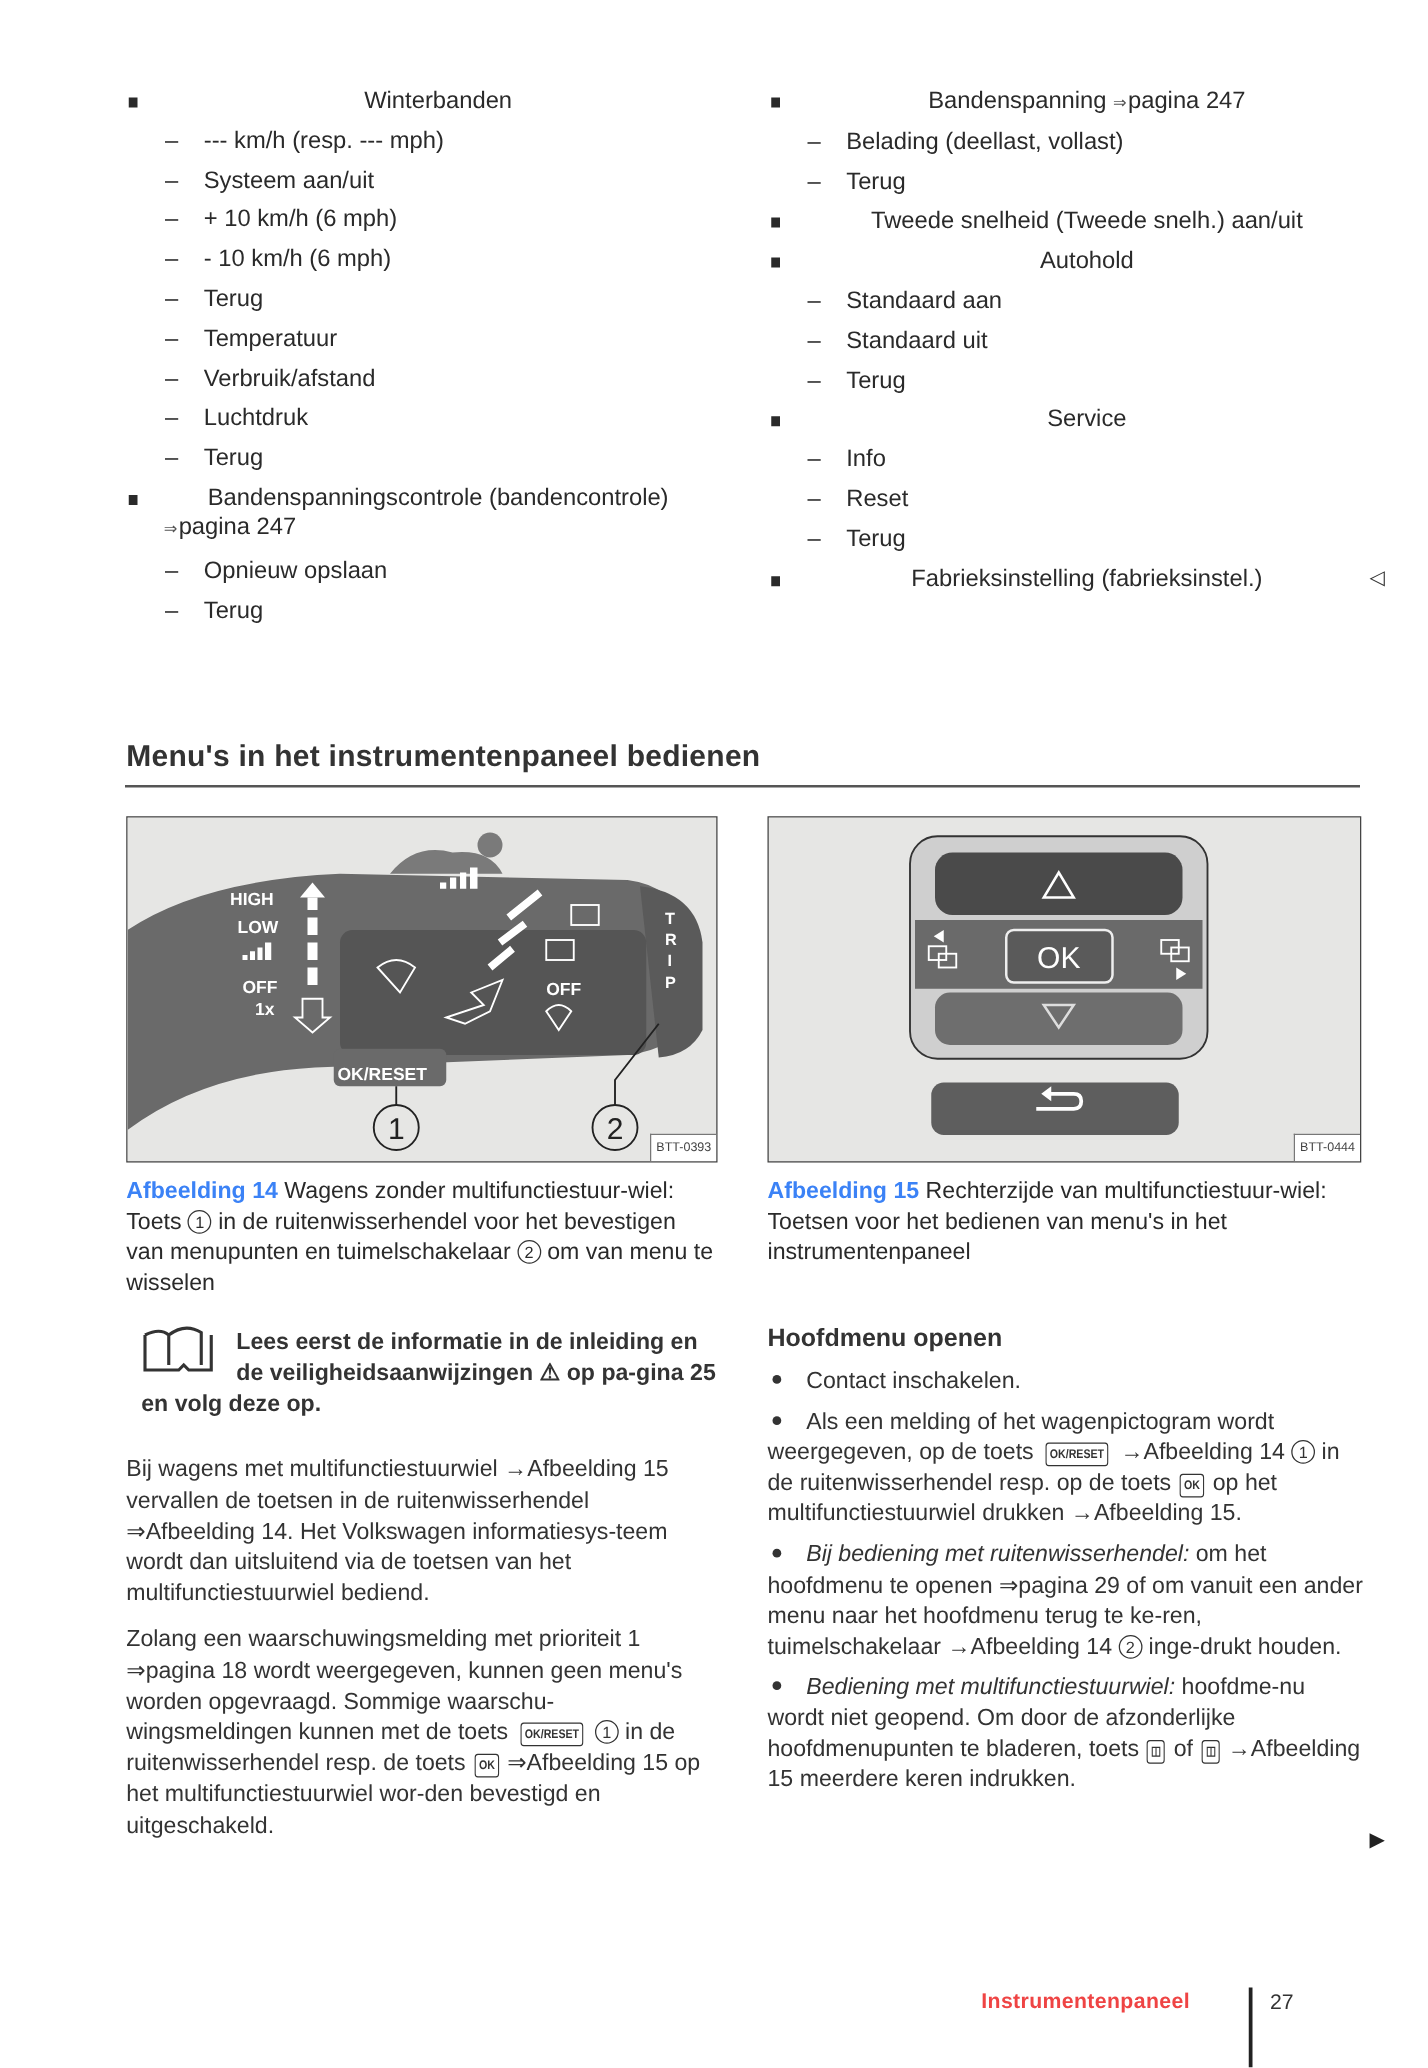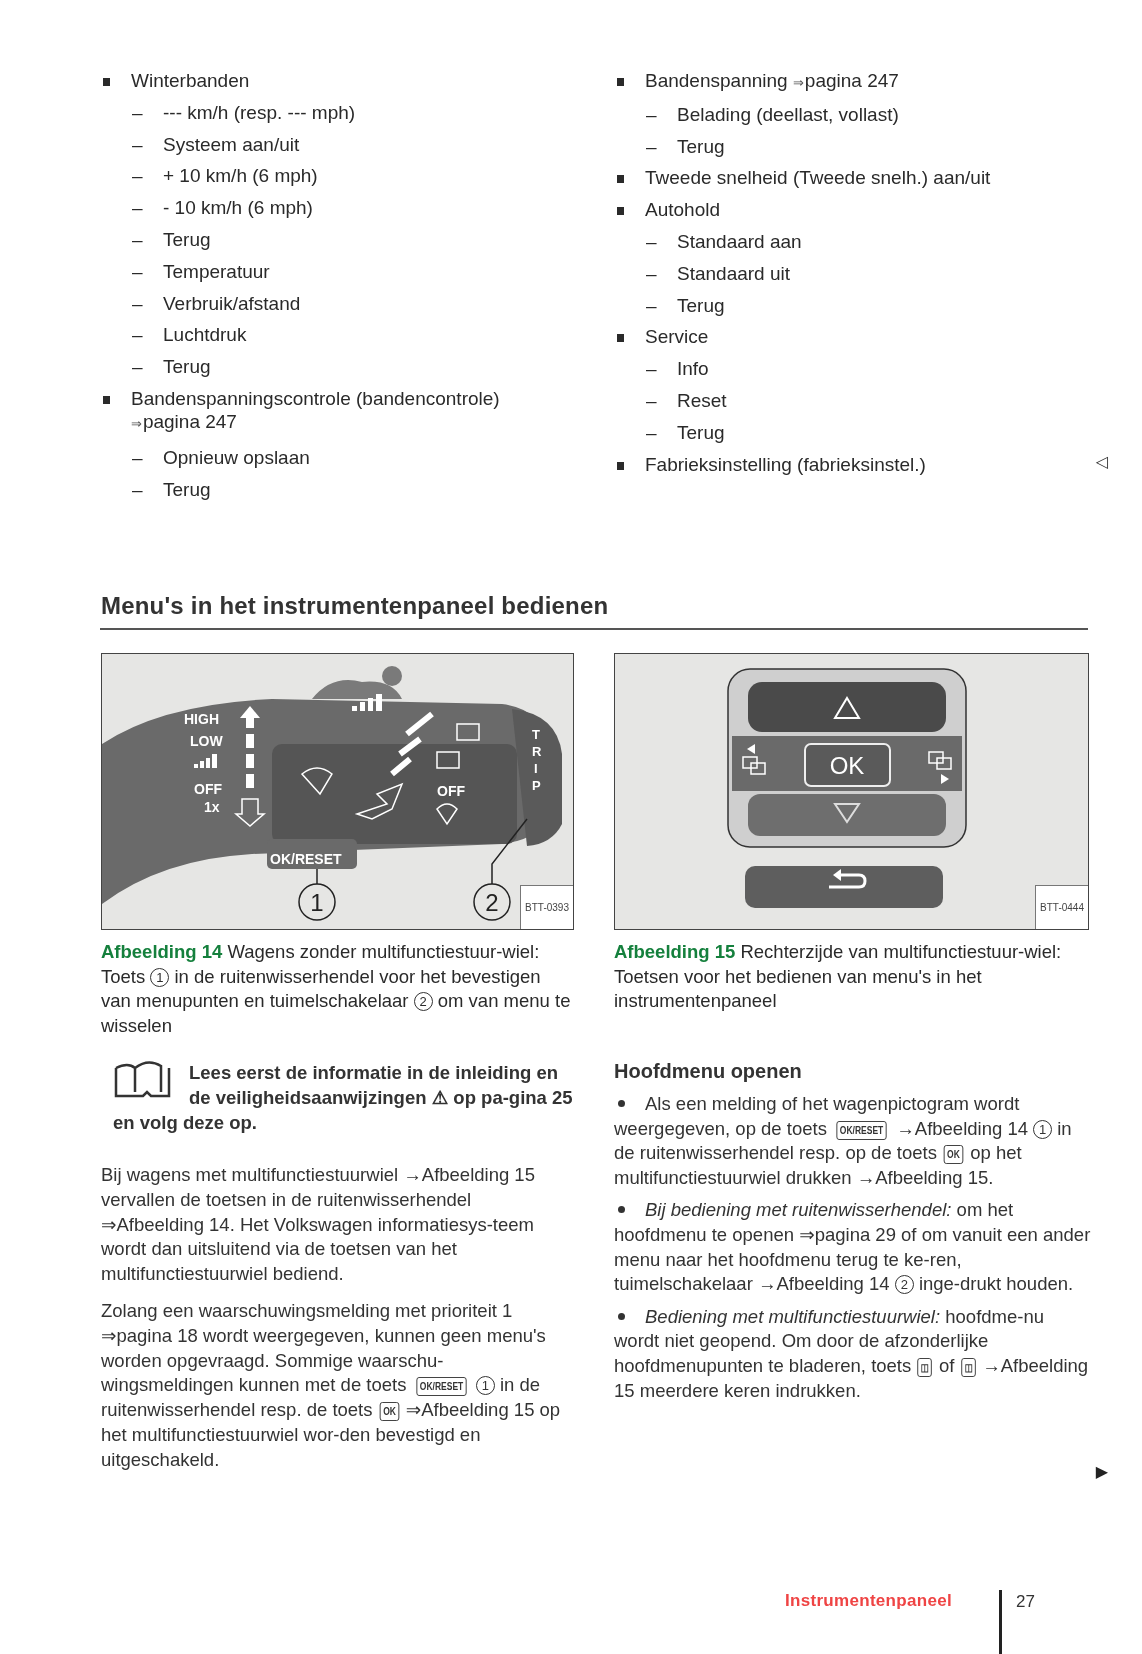--- a/index.html
+++ b/index.html
@@ -4,21 +4,21 @@
 <style>
   html, body { margin: 0; padding: 0; background: #ffffff; }
   body {
     width: 1142px; height: 1654px; position: relative; overflow: hidden;
     font-family: "Liberation Sans", sans-serif; color: #2a2a2a;
   }
   .col { position: absolute; font-size: 19px; line-height: 31.8px; }
   .col-left { left: 100px; top: 65px; width: 470px; }
   .col-right { left: 614px; top: 65px; width: 480px; }
   .li { position: relative; white-space: nowrap; }
-  .li.top { padding-left: 31px; }
+  .li.top { padding-left: 31px; text-align: center; }
   .li.sub { padding-left: 63px; }
   .bullet-sq { position: absolute; left: 3px; top: 13px; width: 7px; height: 8px; background: #2a2a2a; }
   .dash { position: absolute; left: 32px; top: 0; }
   .cont { padding-left: 31px; line-height: 24px; margin-top: -5px; margin-bottom: 6px; }
   .xref { color: #555; font-size: 13px; letter-spacing: -1px; margin-right: 2px; }
   .end-mark { position: absolute; right: 34px; top: 452px; font-size: 16px; color: #333; }
 
   .section-title {
     position: absolute; left: 101px; top: 592px; width: 986px;
     font-size: 24px; font-weight: bold; color: #333; letter-spacing: 0.2px;
@@ -26,25 +26,25 @@
   }
   .section-rule { position: absolute; left: 100px; top: 628px; width: 988px; height: 2px; background: #555; }
 
   .figure {
     position: absolute; border: 1.5px solid #444; background: #e8e8e6; overflow: hidden;
   }
   .fig14 { left: 101px; top: 653px; width: 471px; height: 275px; }
   .fig15 { left: 614px; top: 653px; width: 473px; height: 275px; }
   .fig-code {
     position: absolute; right: 0; bottom: 0; background: #fff; border-left: 1px solid #777; border-top: 1px solid #777;
-    font-size: 10px; color: #444; padding: 16px 4px;
+    font-size: 10px; color: #444; padding: 5px 4px;
   }
 
   .caption { position: absolute; font-size: 18.5px; line-height: 24.5px; color: #2a2a2a; }
-  .caption b { font-weight: bold; color: #15803d; }
+  .caption b { font-weight: bold; color: #3b82f6; }
   .cap14 { left: 101px; top: 940px; width: 470px; }
   .cap15 { left: 614px; top: 940px; width: 475px; }
 
   .circ { display: inline-block; width: 17px; height: 17px; border: 1.3px solid #333; border-radius: 50%;
     font-size: 13px; line-height: 17px; text-align: center; vertical-align: 1px; }
   .key { display: inline-block; border: 1.3px solid #333; border-radius: 3px; font-size: 10px; font-weight: bold;
     padding: 0 3px; line-height: 17px; vertical-align: 1px; font-family: "Liberation Sans Narrow", "Liberation Sans", sans-serif; transform: scaleX(0.85); }
 
   .note { position: absolute; left: 113px; top: 1060px; width: 470px; font-size: 18.5px; line-height: 25px; font-weight: bold; color: #333; }
   .note-icon { float: left; width: 70px; height: 40px; margin-right: 6px; }
@@ -215,20 +215,21 @@
   <span>Zolang een waarschuwingsmelding met prioriteit 1 ⇒pagina 18 wordt weergegeven, kunnen geen menu's worden opgevraagd. Sommige waarschu-wingsmeldingen kunnen met de toets</span>
   <span class="key">OK/RESET</span>
   <span class="circ">1</span>
   <span>in de ruitenwisserhendel resp. de toets</span>
   <span class="key">OK</span>
   <span>⇒Afbeelding 15 op het multifunctiestuurwiel wor-den bevestigd en uitgeschakeld.</span>
 </div>
 
 <div class="sub-heading">Hoofdmenu openen</div>
 <div class="steps">
+  <div class="step"><span class="dot"></span><span>Contact inschakelen.</span></div>
   <div class="step"><span class="dot"></span><span>Als een melding of het wagenpictogram wordt weergegeven, op de toets</span>
     <span class="key">OK/RESET</span>
     <span>→Afbeelding 14</span>
     <span class="circ">1</span>
     <span>in de ruitenwisserhendel resp. op de toets</span>
     <span class="key">OK</span>
     <span>op het multifunctiestuurwiel drukken →Afbeelding 15.</span></div>
   <div class="step"><span class="dot"></span><i>Bij bediening met ruitenwisserhendel:</i>
     <span>om het hoofdmenu te openen ⇒pagina 29 of om vanuit een ander menu naar het hoofdmenu terug te ke-ren, tuimelschakelaar →Afbeelding 14</span>
     <span class="circ">2</span>

